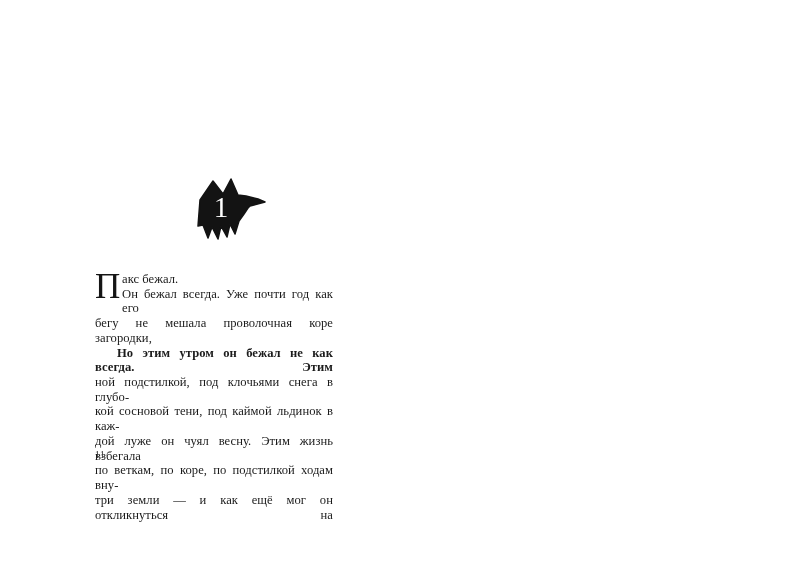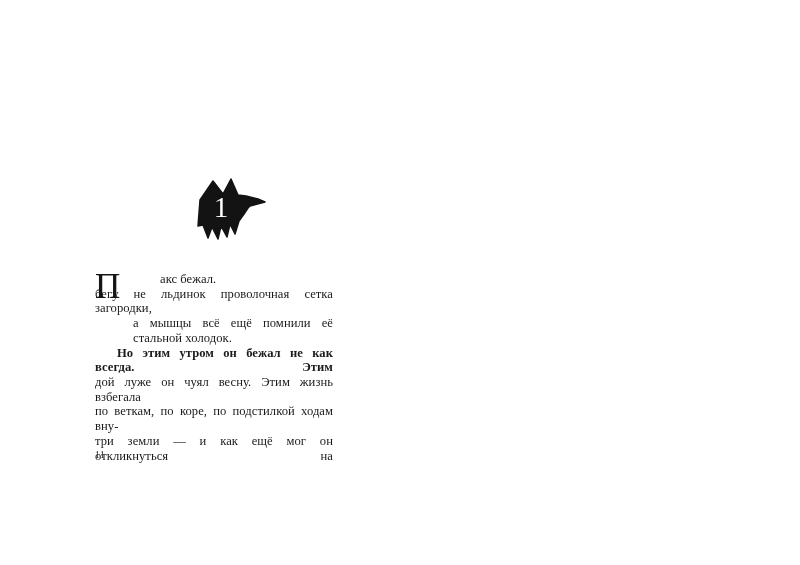--- a/index.html
+++ b/index.html
@@ -17,21 +17,21 @@
   .chapter-illo svg { display:block; }
 
   .text-block {
     position:absolute;
     font-size:12.6px; line-height:14.72px;
     letter-spacing:0.05px;
   }
   .text-block.left-text  { left:95px;  top:272px; width:238px; }
 
   .line { text-align:justify; text-align-last:justify; }
-  .line.end { text-align-last:auto;margin-left:38px; }
+  .line.end { text-align-last:auto; }
   .line.ind { text-indent:22px;font-weight:bold; }
   .line.dc  { padding-left:27px; }
 
   .dropcap {
     position:absolute; left:0px; top:3px;
     font-size:35px; line-height:24px; font-weight:400;
     color:#151515;
   }
 
   .pagenum {
@@ -52,23 +52,25 @@
       <svg width="78" height="68" viewBox="0 0 78 68">
         <polygon fill="#131313" stroke="#131313" stroke-width="1.5" stroke-linejoin="round" points="10,50 12,24 25,5 35,18 43,3 50,19 58,20 70,23 77,26 62,30 60,32
                   56,38 51,45 47,58 42,48 39,61 33,50 30,63 24,51 20,62 15,49"></polygon>
         <text x="33" y="41" text-anchor="middle" font-family="Liberation Serif, DejaVu Serif, serif" font-size="29" fill="#ffffff">1</text>
       </svg>
     </div>
 
     <div class="text-block left-text">
       <span class="dropcap">П</span>
     <div class="line end dc">акс бежал.</div>
-        <div class="line">бегу не льдинок проволочная сетка загородки,</div>
-        <div class="line end">а мышцы всё ещё помнили её стальной холодок.</div>
+        <div class="line dc">Он бежал всегда. Уже почти год как его</div>
+        <div class="line">бегу не мешала проволочная коре загородки,</div>
         <div class="line ind">Но этим утром он бежал не как всегда. Этим</div>
+        <div class="line">ной подстилкой, под клочьями снега в глубо-</div>
+        <div class="line">кой сосновой тени, под каймой льдинок в каж-</div>
         <div class="line">дой луже он чуял весну. Этим жизнь взбегала</div>
         <div class="line">по веткам, по коре, по подстилкой ходам вну-</div>
         <div class="line">три земли — и как ещё мог он откликнуться на</div>
       </div>
 
     <div class="pagenum left-num">11</div>
   </div>
 
   <div class="page right">
 

